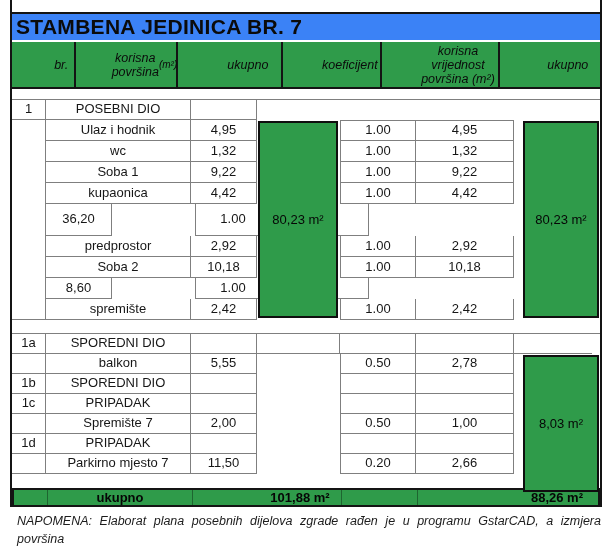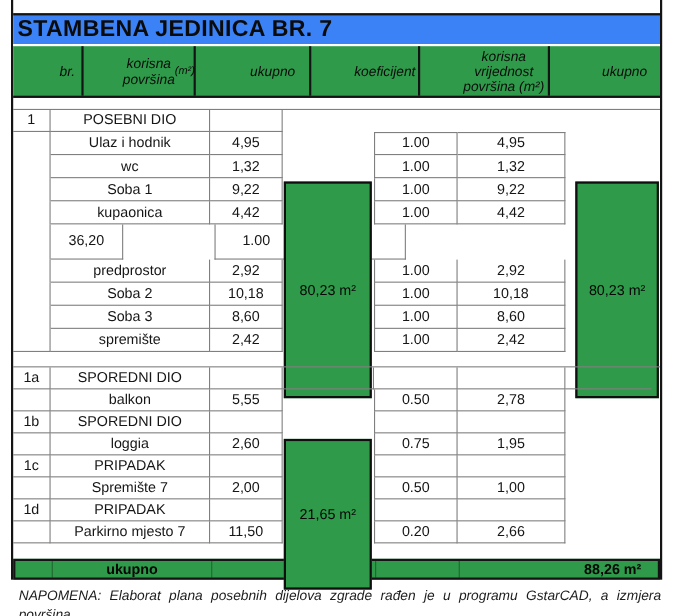--- a/index.html
+++ b/index.html
@@ -66,21 +66,21 @@
   }
   .br1 { border-right: 1px solid #7f7f7f; }
   .bb1 { border-bottom: 1px solid #7f7f7f; }
   .bt1 { border-top: 1px solid #7f7f7f; }
   .bl1 { border-left: 1px solid #7f7f7f; }
   .green-merge {
     position: absolute;
     background: #2f9b4a;
     border: 2px solid #0f0f0f;
     display: flex; align-items: center; justify-content: center;
-    font-size: 13px; color: #060606; margin-top: 44px;
+    font-size: 13px; color: #060606;
   }
   .s1-ga { left: 246px; top: 21px; width: 80px; height: 197px; }
   .s1-gb { left: 511px; top: 21px; width: 76px; height: 197px; }
   .s2-ga { left: 246px; top: 21px; width: 80px; height: 137px; }
   .s2-gb { left: 511px; top: 21px; width: 76px; height: 137px; }
   .total-row {
     height: 19px;
     background: #2f9b4a;
     border: 2px solid #141414;
     display: flex;
@@ -198,21 +198,20 @@
         <div class="cell c1 br1"></div>
         <div class="cell c2 br1 bb1">Soba 2</div>
         <div class="cell c3 br1 bb1">10,18</div>
         <div class="cell c4"></div>
         <div class="cell c5 bl1 br1 bb1">1.00</div>
         <div class="cell c6 br1 bb1">10,18</div>
         <div class="cell c7"></div>
       </div>
       <div class="row">
         <div class="cell c1 br1"></div>
-        <div class="cell c2 br1 bb1">Soba 3</div>
         <div class="cell c3 br1 bb1">8,60</div>
         <div class="cell c4"></div>
         <div class="cell c5 bl1 br1 bb1">1.00</div>
         <div class="cell c6 br1 bb1">8,60</div>
         <div class="cell c7"></div>
       </div>
       <div class="row">
         <div class="cell c1 br1 bb1"></div>
         <div class="cell c2 br1 bb1">spremište</div>
         <div class="cell c3 br1 bb1">2,42</div>
@@ -250,29 +249,20 @@
       <div class="row h20">
         <div class="cell c1 br1 bb1">1b</div>
         <div class="cell c2 br1 bb1">SPOREDNI DIO</div>
         <div class="cell c3 br1 bb1"></div>
         <div class="cell c4"></div>
         <div class="cell c5 bl1 br1 bb1"></div>
         <div class="cell c6 br1 bb1"></div>
         <div class="cell c7"></div>
       </div>
       <div class="row h20">
-        <div class="cell c1 br1 bb1"></div>
-        <div class="cell c2 br1 bb1">loggia</div>
-        <div class="cell c3 br1 bb1">2,60</div>
-        <div class="cell c4"></div>
-        <div class="cell c5 bl1 br1 bb1">0.75</div>
-        <div class="cell c6 br1 bb1">1,95</div>
-        <div class="cell c7"></div>
-      </div>
-      <div class="row h20">
         <div class="cell c1 br1 bb1">1c</div>
         <div class="cell c2 br1 bb1">PRIPADAK</div>
         <div class="cell c3 br1 bb1"></div>
         <div class="cell c4"></div>
         <div class="cell c5 bl1 br1 bb1"></div>
         <div class="cell c6 br1 bb1"></div>
         <div class="cell c7"></div>
       </div>
       <div class="row h20">
         <div class="cell c1 br1 bb1"></div>
@@ -295,21 +285,21 @@
       <div class="row h20">
         <div class="cell c1 br1 bb1"></div>
         <div class="cell c2 br1 bb1">Parkirno mjesto 7</div>
         <div class="cell c3 br1 bb1">11,50</div>
         <div class="cell c4"></div>
         <div class="cell c5 bl1 br1 bb1">0.20</div>
         <div class="cell c6 br1 bb1">2,66</div>
         <div class="cell c7"></div>
       </div>
 
-      <div class="green-merge s2-ga">21,65 m²</div>
+      <div class="green-merge s2-gb">8,03 m²</div>
     </div>
 
     <div class="gap14"></div>
 
     <div class="total-row">
       <div class="tcell c1 tdiv"></div>
       <div class="tcell c2 tdiv">ukupno</div>
       <div class="tcell c3"></div>
       <div class="tcell c4 tdiv">101,88 m²</div>
       <div class="tcell c5 tdiv"></div>

